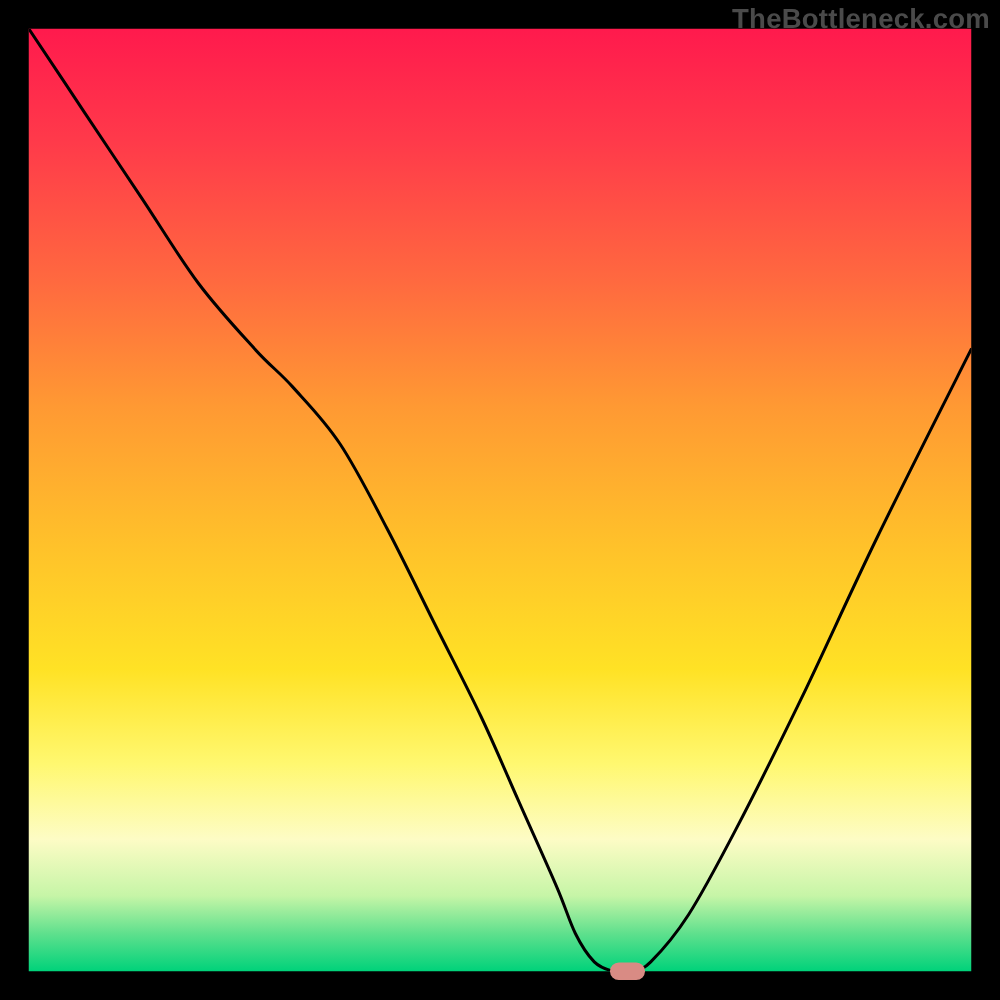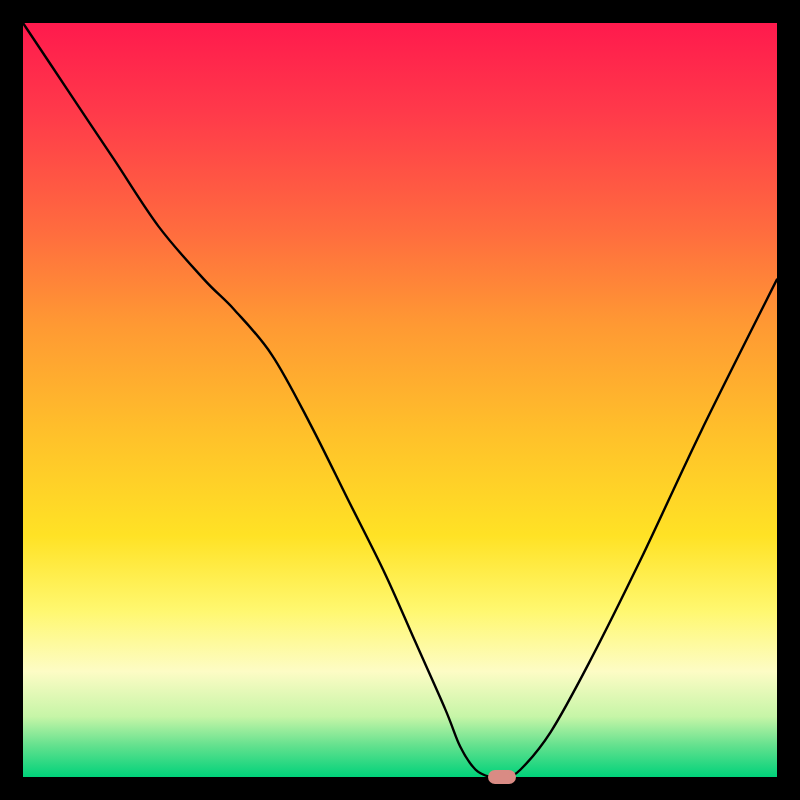--- a/index.html
+++ b/index.html
@@ -61,19 +61,20 @@
     border-radius: 7px;
     background: #d98b84;
     z-index: 6;
     transform: translate(-50%, -50%);
   }
 </style>
 </head>
 <body>
 
 <div class="frame">
+  <div class="watermark">TheBottleneck.com</div>
   <div class="plot">
     <svg class="curve" viewBox="0 0 754 754" preserveAspectRatio="none">
       <path d="M 0.0 0.0 C 7.5 11.3, 30.2 45.2, 45.2 67.9 C 60.3 90.5, 75.4 113.1, 90.5 135.7 C 105.6 158.3, 120.6 183.5, 135.7 203.6 C 150.8 223.7, 168.4 242.5, 181.0 256.4 C 193.5 270.2, 199.8 274.0, 211.1 286.5 C 222.4 299.1, 236.3 312.9, 248.8 331.8 C 261.4 350.6, 274.0 375.7, 286.5 399.6 C 299.1 423.5, 311.7 449.9, 324.2 475.0 C 336.8 500.2, 350.6 526.5, 361.9 550.4 C 373.2 574.3, 382.0 595.7, 392.1 618.3 C 402.1 640.9, 414.7 668.5, 422.2 686.1 C 429.8 703.7, 432.3 713.8, 437.3 723.8 C 442.3 733.9, 447.4 741.4, 452.4 746.5 C 457.4 751.5, 462.5 752.7, 467.5 754.0 C 472.5 755.3, 477.5 755.3, 482.6 754.0 C 487.6 752.7, 490.1 754.0, 497.6 746.5 C 505.2 738.9, 516.5 726.4, 527.8 708.8 C 539.1 691.2, 550.4 669.8, 565.5 640.9 C 580.6 612.0, 599.4 574.3, 618.3 535.3 C 637.1 496.4, 656.0 453.7, 678.6 407.2 C 701.2 360.7, 741.4 281.5, 754.0 256.4" fill="none" stroke="#000" stroke-width="2.4" stroke-linejoin="round" stroke-linecap="round"></path>
     </svg>
     <div class="marker" style="left: 478.79px; top: 754px; background: rgb(217, 139, 132);"></div>
   </div>
 </div>
 
 </body></html>

